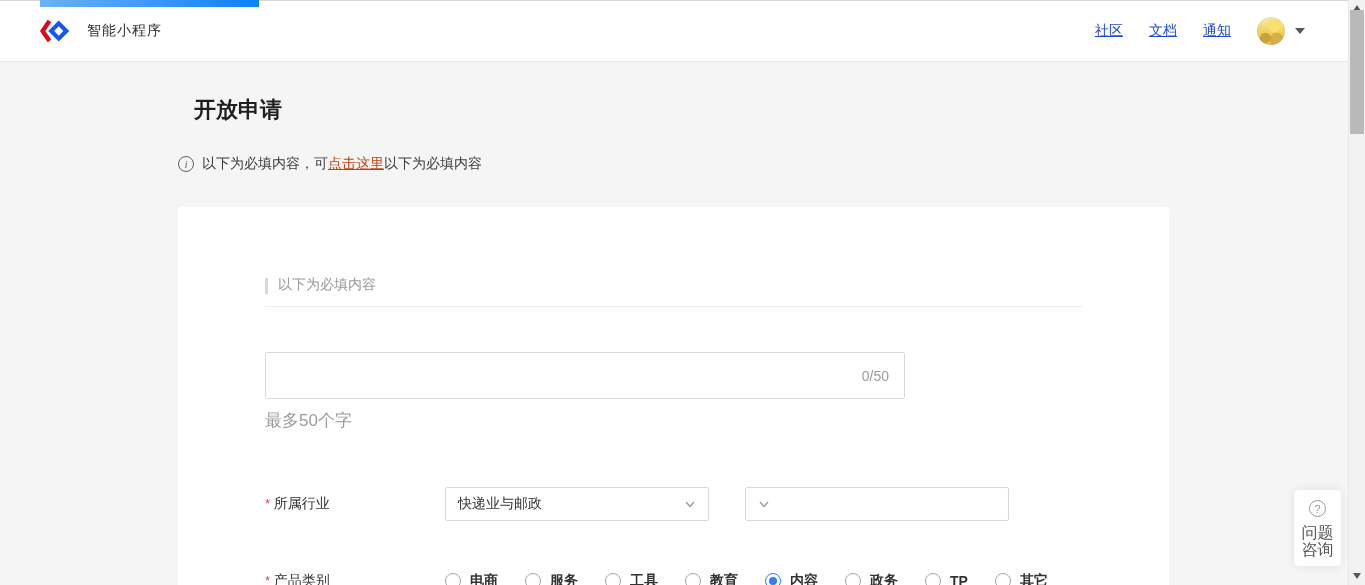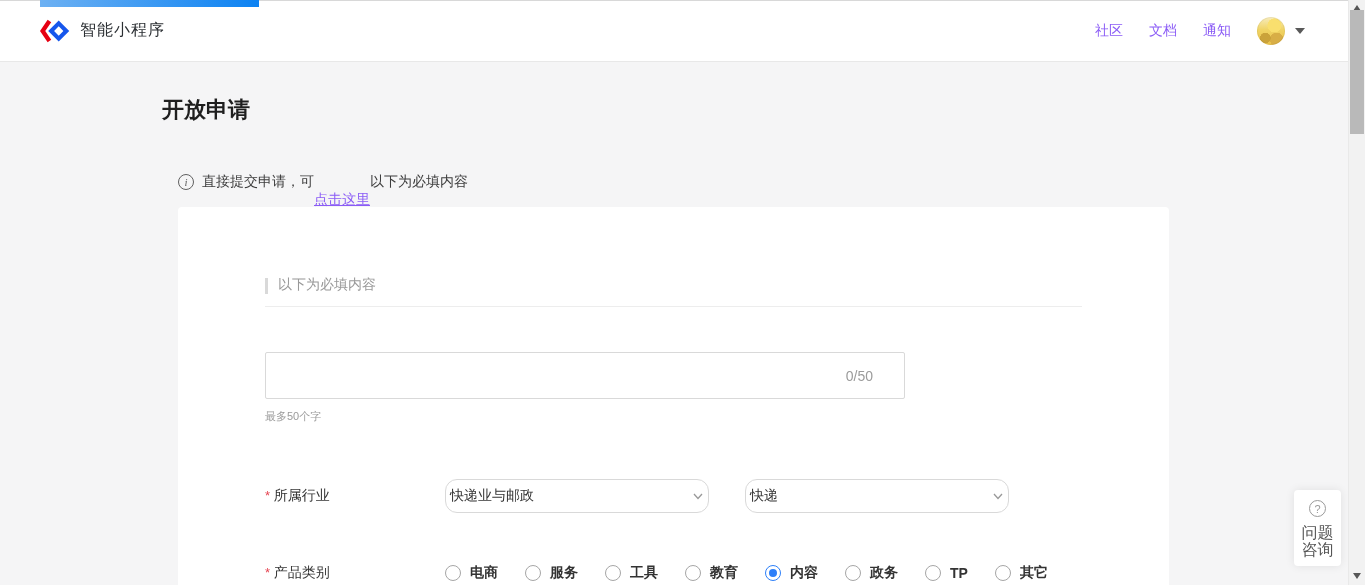--- a/index.html
+++ b/index.html
@@ -21,55 +21,55 @@
     z-index: 41;
   }
   
   .header {
     position: absolute; top: 0; left: 0; right: 0; height: 62px;
     background: #fff; border-bottom: 1px solid #e8e8e8;
     display: flex; align-items: center; z-index: 10;
   }
   .brand { display: flex; align-items: center; margin-left: 40px; }
   .brand-logo { width: 30px; height: 26px; display: block; }
-  .brand-name { font-size: 16px; color: #2b2f33; margin-left: 10px; letter-spacing: 1px; }
+  .brand-name { font-size: 14px; color: #2b2f33; margin-left: 17px; letter-spacing: 1px; }
   .header-right { margin-left: auto; display: flex; align-items: center; margin-right: 60px; }
-  .nav-item { font-size: 14px; color: #8b5cf6; margin-right: 26px; cursor: pointer; }
+  .nav-item { font-size: 14px; color: #1d4ed8; margin-right: 26px; cursor: pointer; text-decoration: underline; }
   .avatar {
     width: 28px; height: 28px; border-radius: 50%; margin-right: 10px;
     background:
       radial-gradient(circle at 62% 30%, #f9df6e 0 26%, rgba(0,0,0,0) 27%),
       radial-gradient(circle at 30% 75%, #caa23a 0 18%, rgba(0,0,0,0) 19%),
       radial-gradient(circle at 70% 80%, #d8ae46 0 22%, rgba(0,0,0,0) 23%),
       linear-gradient(180deg, #f7ecbe 0%, #f0d465 45%, #e9c14a 100%);
     box-shadow: inset 0 0 0 1px rgba(0,0,0,0.05);
   }
   .caret-down {
     width: 0; height: 0;
     border-left: 5px solid transparent; border-right: 5px solid transparent;
     border-top: 6px solid #595959;
   }
   
   .main { position: absolute; top: 63px; left: 0; right: 0; bottom: 0; }
   .page-title {
-    position: absolute; left: 162px; top: 32px;
+    position: absolute; left: 194px; top: 32px;
     font-size: 22px; font-weight: 600; color: #1f1f1f;
   }
   .info-row {
     position: absolute; left: 178px; top: 92px;
     display: flex; align-items: center; font-size: 14px; color: #3d3d3d;
   }
   .info-icon {
     width: 16px; height: 16px; border: 1px solid #606060; border-radius: 50%;
     display: inline-flex; align-items: center; justify-content: center;
     font-size: 11px; color: #606060; margin-right: 8px;
     font-family: "Liberation Serif", "DejaVu Serif", serif; font-style: italic;
     flex: none;
   }
-  .info-link { color: #8b5cf6; text-decoration: underline; cursor: pointer; margin-top: 36px; }
+  .info-link { color: #c2410c; text-decoration: underline; cursor: pointer; }
   
   .card {
     position: absolute; left: 178px; top: 144px; width: 991px; height: 600px;
     background: #fff; border-radius: 4px;
     padding: 69px 87px 0 87px;
   }
   .section-header { display: flex; align-items: flex-end; }
   .section-accent { width: 3px; height: 16px; background: #d9d9d9; margin-right: 10px; }
   .section-title { font-size: 14px; color: #999; }
   .section-divider { height: 1px; background: #ededed; margin-top: 12px; }
@@ -84,28 +84,28 @@
   .row-category .form-label { padding-top: 1px; }
   .required::before { content: "* "; color: #e64552; font-size: 13px; }
   .field-col { flex: 1; }
   .input-wrap { position: relative; width: 640px; }
   .text-input {
     width: 640px; height: 47px; border: 1px solid #d9d9d9; border-radius: 2px;
     font-size: 14px; padding: 0 64px 0 14px; color: #333; outline: none;
     background: #fff;
   }
   .char-counter {
-    position: absolute; right: 32px; top: 50%; transform: translateY(-50%);
+    position: absolute; right: 16px; top: 50%; transform: translateY(-50%);
     font-size: 14px; color: #9b9b9b; pointer-events: none;
   }
-  .helper-text { font-size: 11px; color: #9b9b9b; margin-top: 10px; }
+  .helper-text { font-size: 17px; color: #9b9b9b; margin-top: 10px; }
   .select-row { display: flex; }
   .select-box {
-    width: 264px; height: 34px; border: 1px solid #d9d9d9; border-radius: 12px;
-    display: flex; align-items: center; padding: 0 4px; font-size: 14px;
+    width: 264px; height: 34px; border: 1px solid #d9d9d9; border-radius: 2px;
+    display: flex; align-items: center; padding: 0 12px; font-size: 14px;
     color: #333; background: #fff; cursor: pointer;
   }
   .select-box + .select-box { margin-left: 36px; }
   .select-value { flex: 1; }
   .chevron { width: 12px; height: 12px; flex: none; }
   
   .radio-group { display: flex; align-items: center; flex-wrap: nowrap; padding-top: 0; font-weight: bold; }
   .radio-option { display: flex; align-items: center; margin-right: 27px; cursor: pointer; }
   .radio-circle {
     width: 16px; height: 16px; border-radius: 50%;
@@ -172,21 +172,21 @@
     <span class="avatar"></span>
     <span class="caret-down"></span>
   </div>
 </div>
 
 <div class="main">
   <div class="page-title">开放申请</div>
 
   <div class="info-row">
     <span class="info-icon">i</span>
-    <span>直接提交申请，可</span>
+    <span>以下为必填内容，可</span>
       <span class="info-link">点击这里</span>
       <span>以下为必填内容</span>
   </div>
 
   <div class="card">
     <div class="section-header">
       <span class="section-accent"></span>
       <span class="section-title">以下为必填内容</span>
     </div>
     <div class="section-divider"></div>
@@ -204,21 +204,20 @@
     <div class="form-row row-industry">
       <div class="form-label required">所属行业</div>
       <div class="field-col select-row">
         <div class="select-box">
           <span class="select-value">快递业与邮政</span>
           <svg class="chevron" viewBox="0 0 12 12">
             <polyline points="2,4 6,8.5 10,4" fill="none" stroke="#999" stroke-width="1.3"></polyline>
           </svg>
         </div>
         <div class="select-box">
-          <span class="select-value">快递</span>
           <svg class="chevron" viewBox="0 0 12 12">
             <polyline points="2,4 6,8.5 10,4" fill="none" stroke="#999" stroke-width="1.3"></polyline>
           </svg>
         </div>
       </div>
     </div>
 
     <div class="form-row row-category">
       <div class="form-label required">产品类别</div>
       <div class="field-col radio-group">

